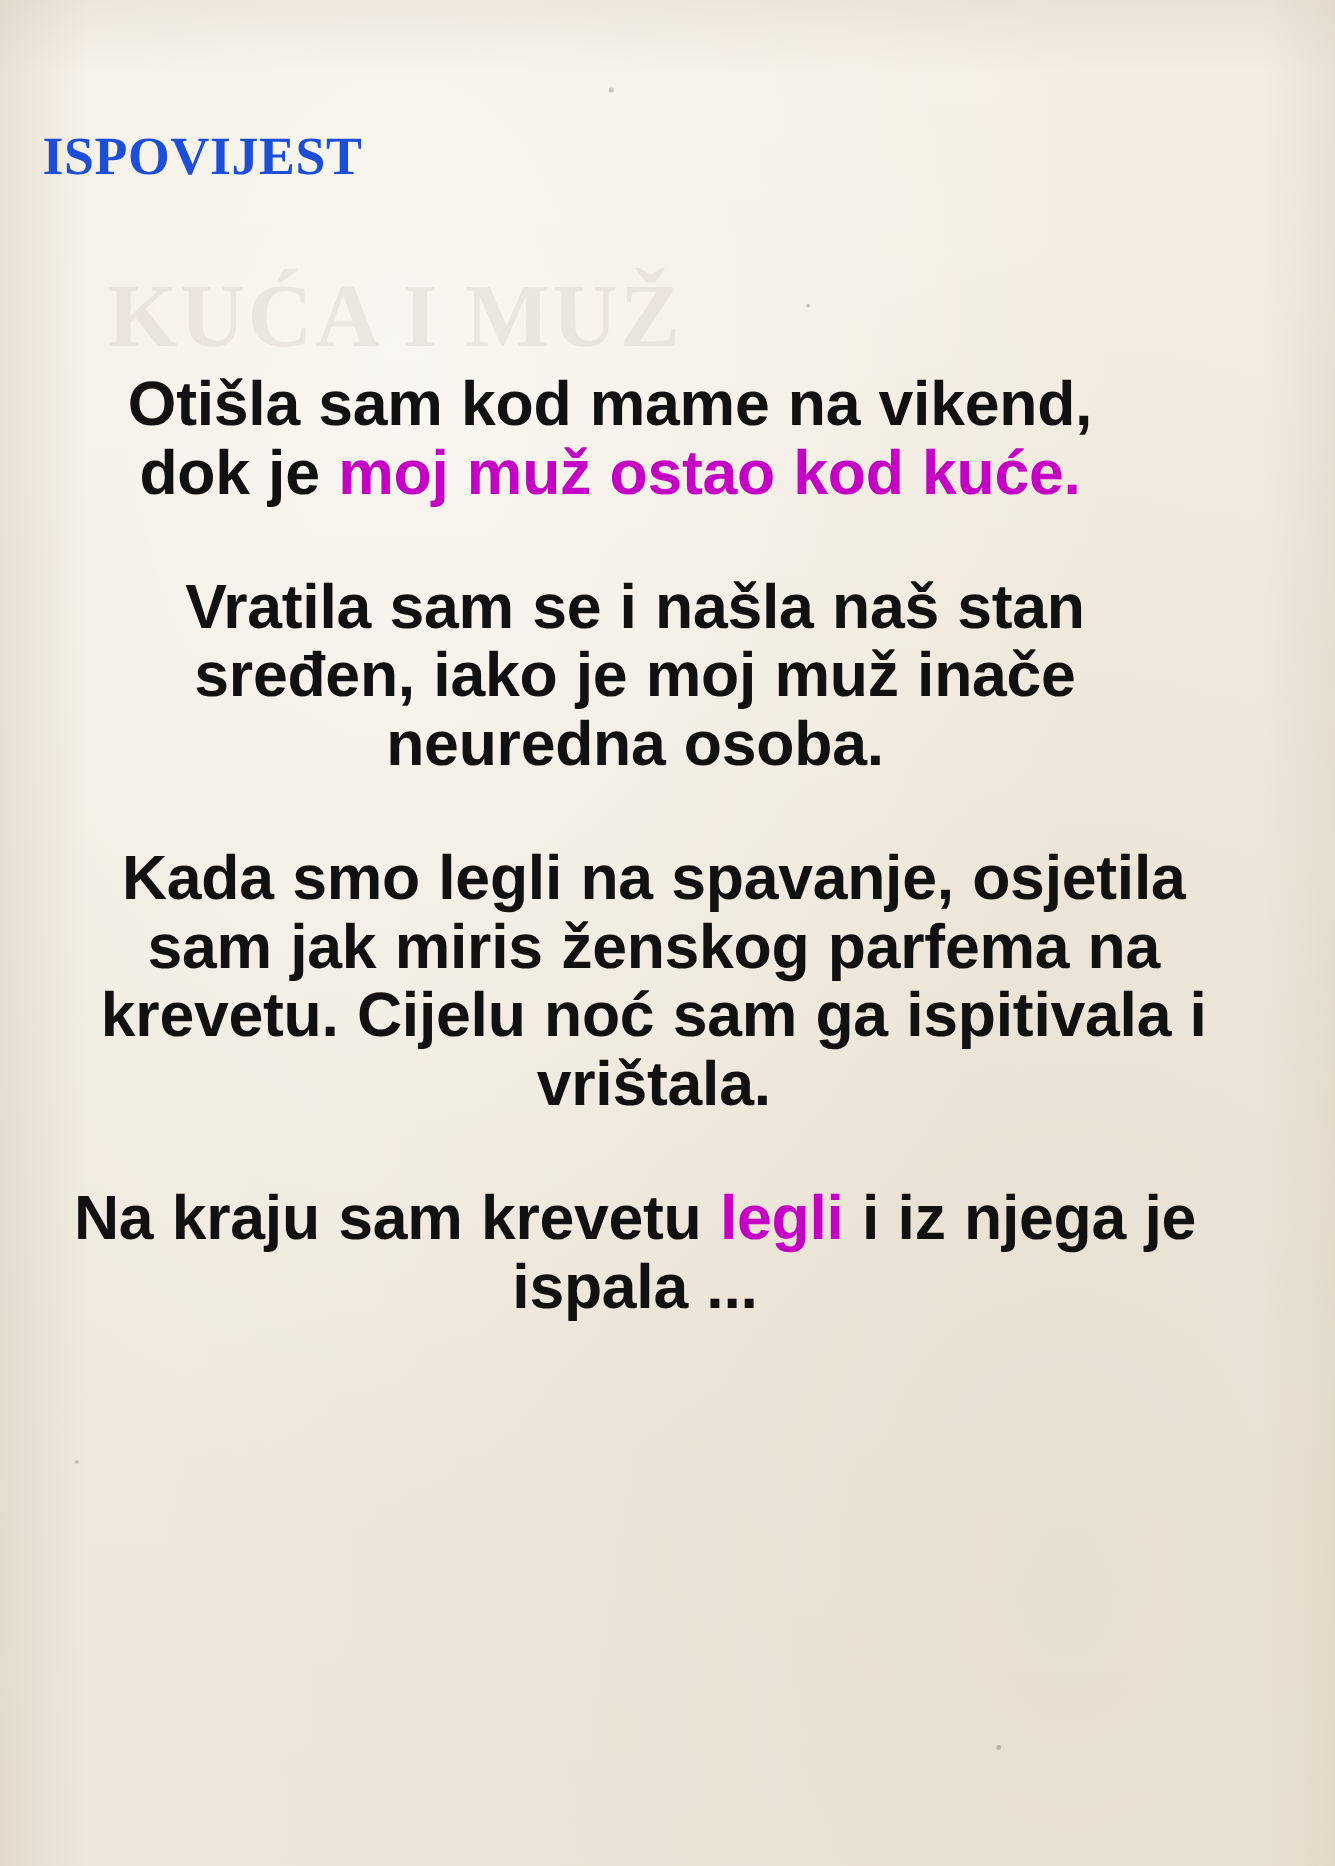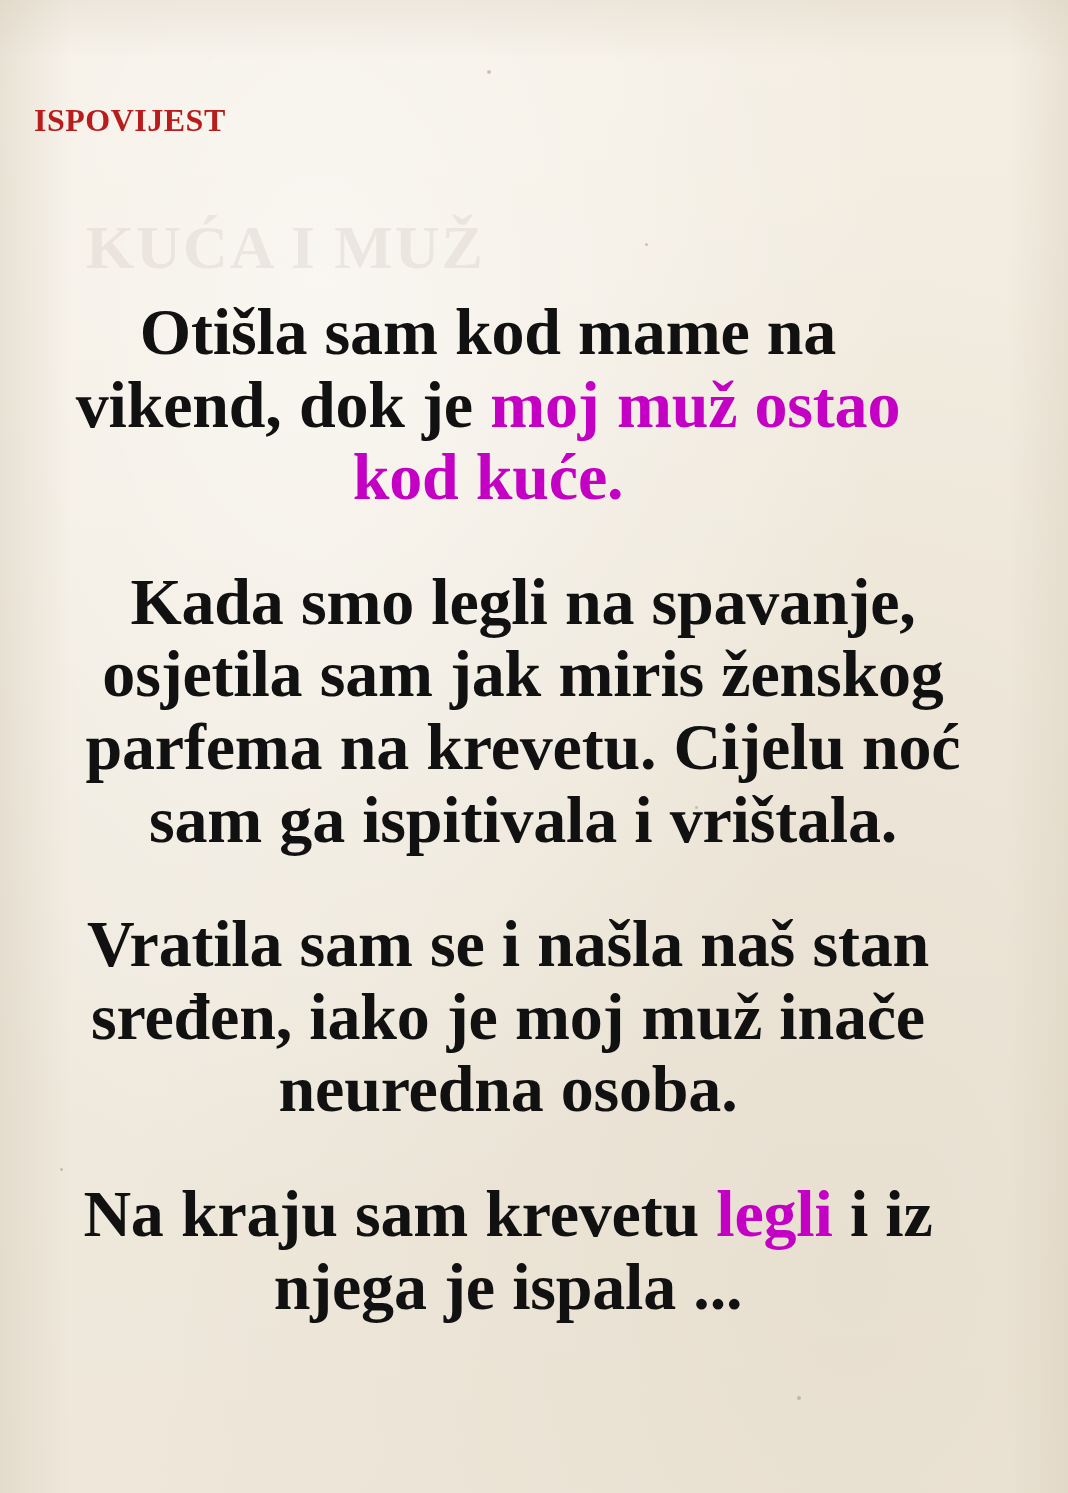--- a/index.html
+++ b/index.html
@@ -42,58 +42,58 @@
   }
 
   
   .ghost {
     position: absolute;
     top: 212px;
     left: 86px;
     right: 60px;
     font-family: "Liberation Serif", serif;
     font-weight: bold;
-    font-size: 62px;
+    font-size: 72px;
     letter-spacing: 2px;
     color: rgba(150,135,115,0.13);
     white-space: nowrap;
     pointer-events: none;
   }
 
   .content {
     position: relative;
     z-index: 3;
     padding: 0;
   }
 
   .kicker {
     position: absolute;
     top: 104px;
     left: 34px;
     font-family: "Liberation Serif", serif;
     font-weight: bold;
-    font-size: 32px;
+    font-size: 43px;
     letter-spacing: 0.5px;
-    color: #b91c1c;
+    color: #1d4ed8;
     line-height: 1;
   }
 
   .body-block {
     position: absolute;
     top: 296px;
     left: 58px;
     width: 952px;
     text-align: center;
   }
 
   p.para {
     margin: 0 0 52px 0;
-    font-family: Liberation Serif, serif;
+    font-family: Liberation Sans, sans-serif;
     font-weight: bold;
-    font-size: 66px;
+    font-size: 50px;
     line-height: 1.10;
     color: #111111;
     letter-spacing: -0.2px;
     word-spacing: 1px;
   }
   p.para:last-child { margin-bottom: 0; }
 
   .hl {
     color: #c300c3;
   }
@@ -120,26 +120,26 @@
 <div class="content">
 
   <div class="kicker">ISPOVIJEST</div>
 
   <div class="body-block">
 
     <p class="para p1">
       <span>Otišla sam kod mame na vikend, dok je </span><span class="hl">moj muž ostao kod kuće.</span>
     </p>
 
+    <p class="para p2">
+      <span>Vratila sam se i našla naš stan sređen, iako je moj muž inače neuredna osoba.</span>
+    </p>
+
     <p class="para p3">
       <span>Kada smo legli na spavanje, osjetila sam jak miris ženskog parfema na krevetu. Cijelu noć sam ga ispitivala i vrištala.</span>
-    </p>
-
-    <p class="para p2">
-      <span>Vratila sam se i našla naš stan sređen, iako je moj muž inače neuredna osoba.</span>
     </p>
 
     <p class="para p4">
       <span>Na kraju sam krevetu </span><span class="hl">legli</span><span> i iz njega je ispala ...</span>
     </p>
 
   </div>
 </div>
 
 </body></html>

